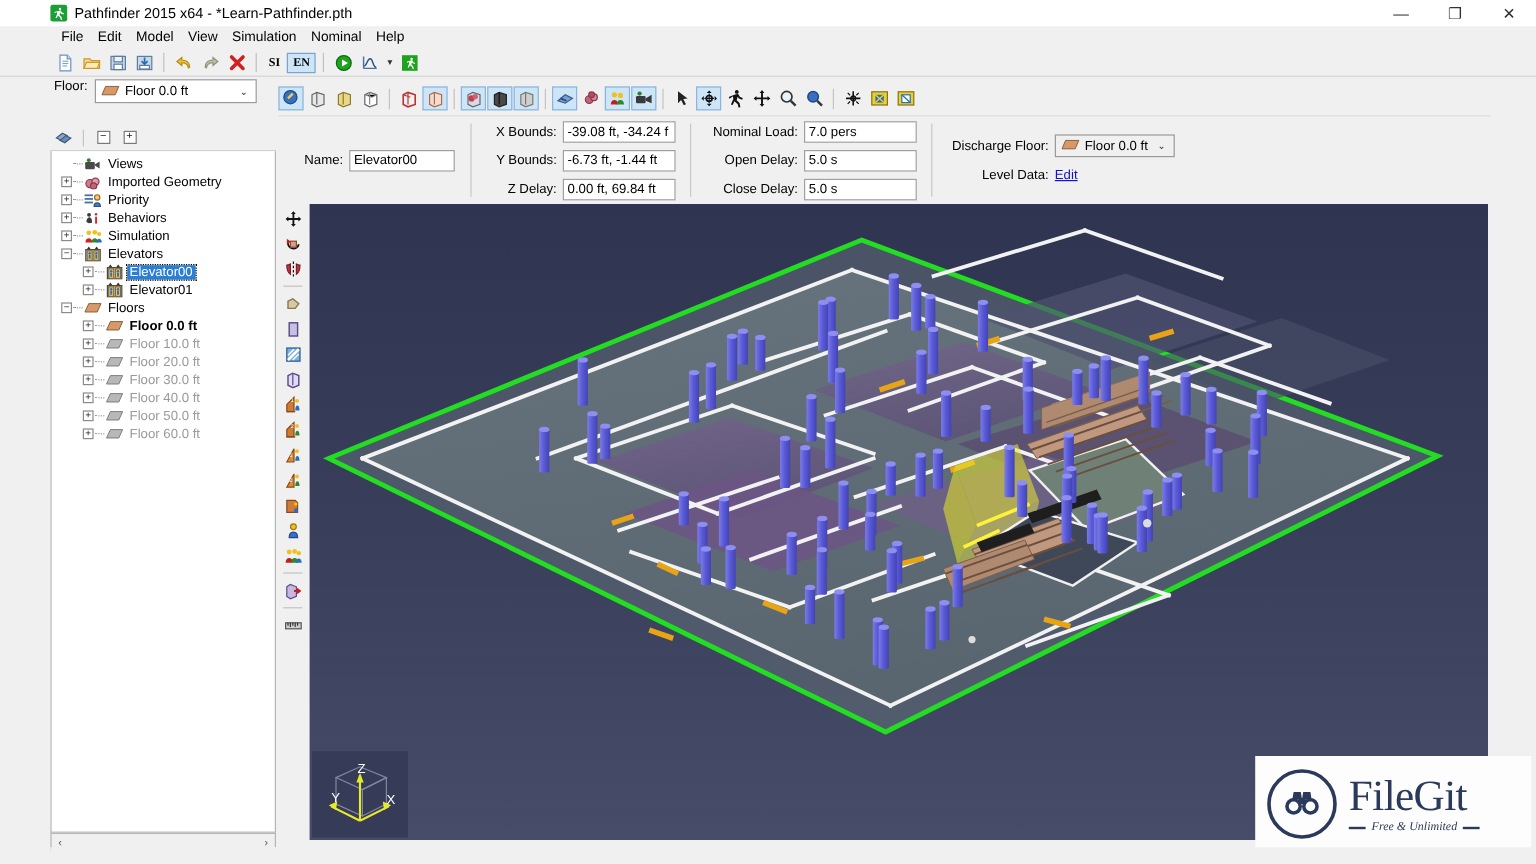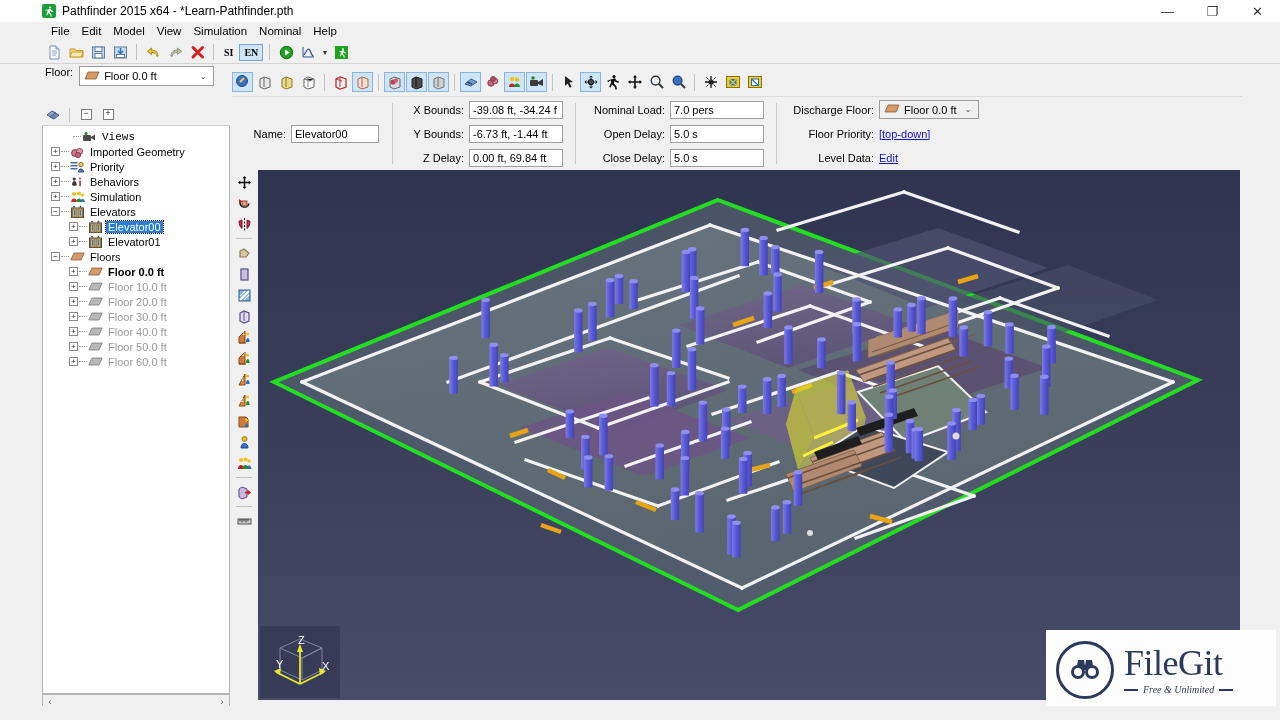--- a/index.html
+++ b/index.html
@@ -260,21 +260,21 @@
       <div class="tt-sep"></div>
       <div class="tt-icon">
         <span class="tt-sq">−</span>
       </div>
       <div class="tt-icon">
         <span class="tt-sq">+</span>
       </div>
     </div>
 
     <div class="tree" id="tree-container">
-        <div class="node" style="padding-left: 20px; font-family: Liberation Mono, monospace;">
+        <div class="node" style="padding-left: 8px;">
           <span class="exp-sp"></span>
           <span class="dash"></span>
           <span class="nico">
             <svg width="15" height="12" viewBox="0 0 15 12">
               <rect x="1" y="4" width="8" height="6" rx="1" fill="#4a4a4a"></rect>
               <path d="M9 6l4-2.5v6L9 7z" fill="#4a4a4a"></path>
               <circle cx="4" cy="2.5" r="1.6" fill="#2f7f2f"></circle>
             </svg>
           </span>
           <span class="nlabel">Views</span>
@@ -663,24 +663,20 @@
         <div class="plabel" style="width:86px">Discharge Floor:</div>
         <div class="combo" style="width:100px;height:19px;background:#f0f0f0;border:1px solid #9a9a9a;">
           <span class="cb-ico">
             <svg width="16" height="10" viewBox="0 0 16 10">
                 <path d="M4 1h11l-3 7H1z" fill="#d69a6a" stroke="#8a5a32" stroke-width="0.8"></path>
               </svg>
           </span>
           <span class="cb-txt">Floor 0.0 ft</span>
           <span class="cb-arr">⌄</span>
         </div>
-      </div>
-      <div class="prow">
-        <div class="plabel" style="width:86px">Floor Priority:</div>
-        <div class="plink">[top-down]</div>
       </div>
       <div class="prow">
         <div class="plabel" style="width:86px">Level Data:</div>
         <div class="plink">Edit</div>
       </div>
     </div>
   </div>
 
   <div class="vleft" id="vleft">
       <div class="vlb">

